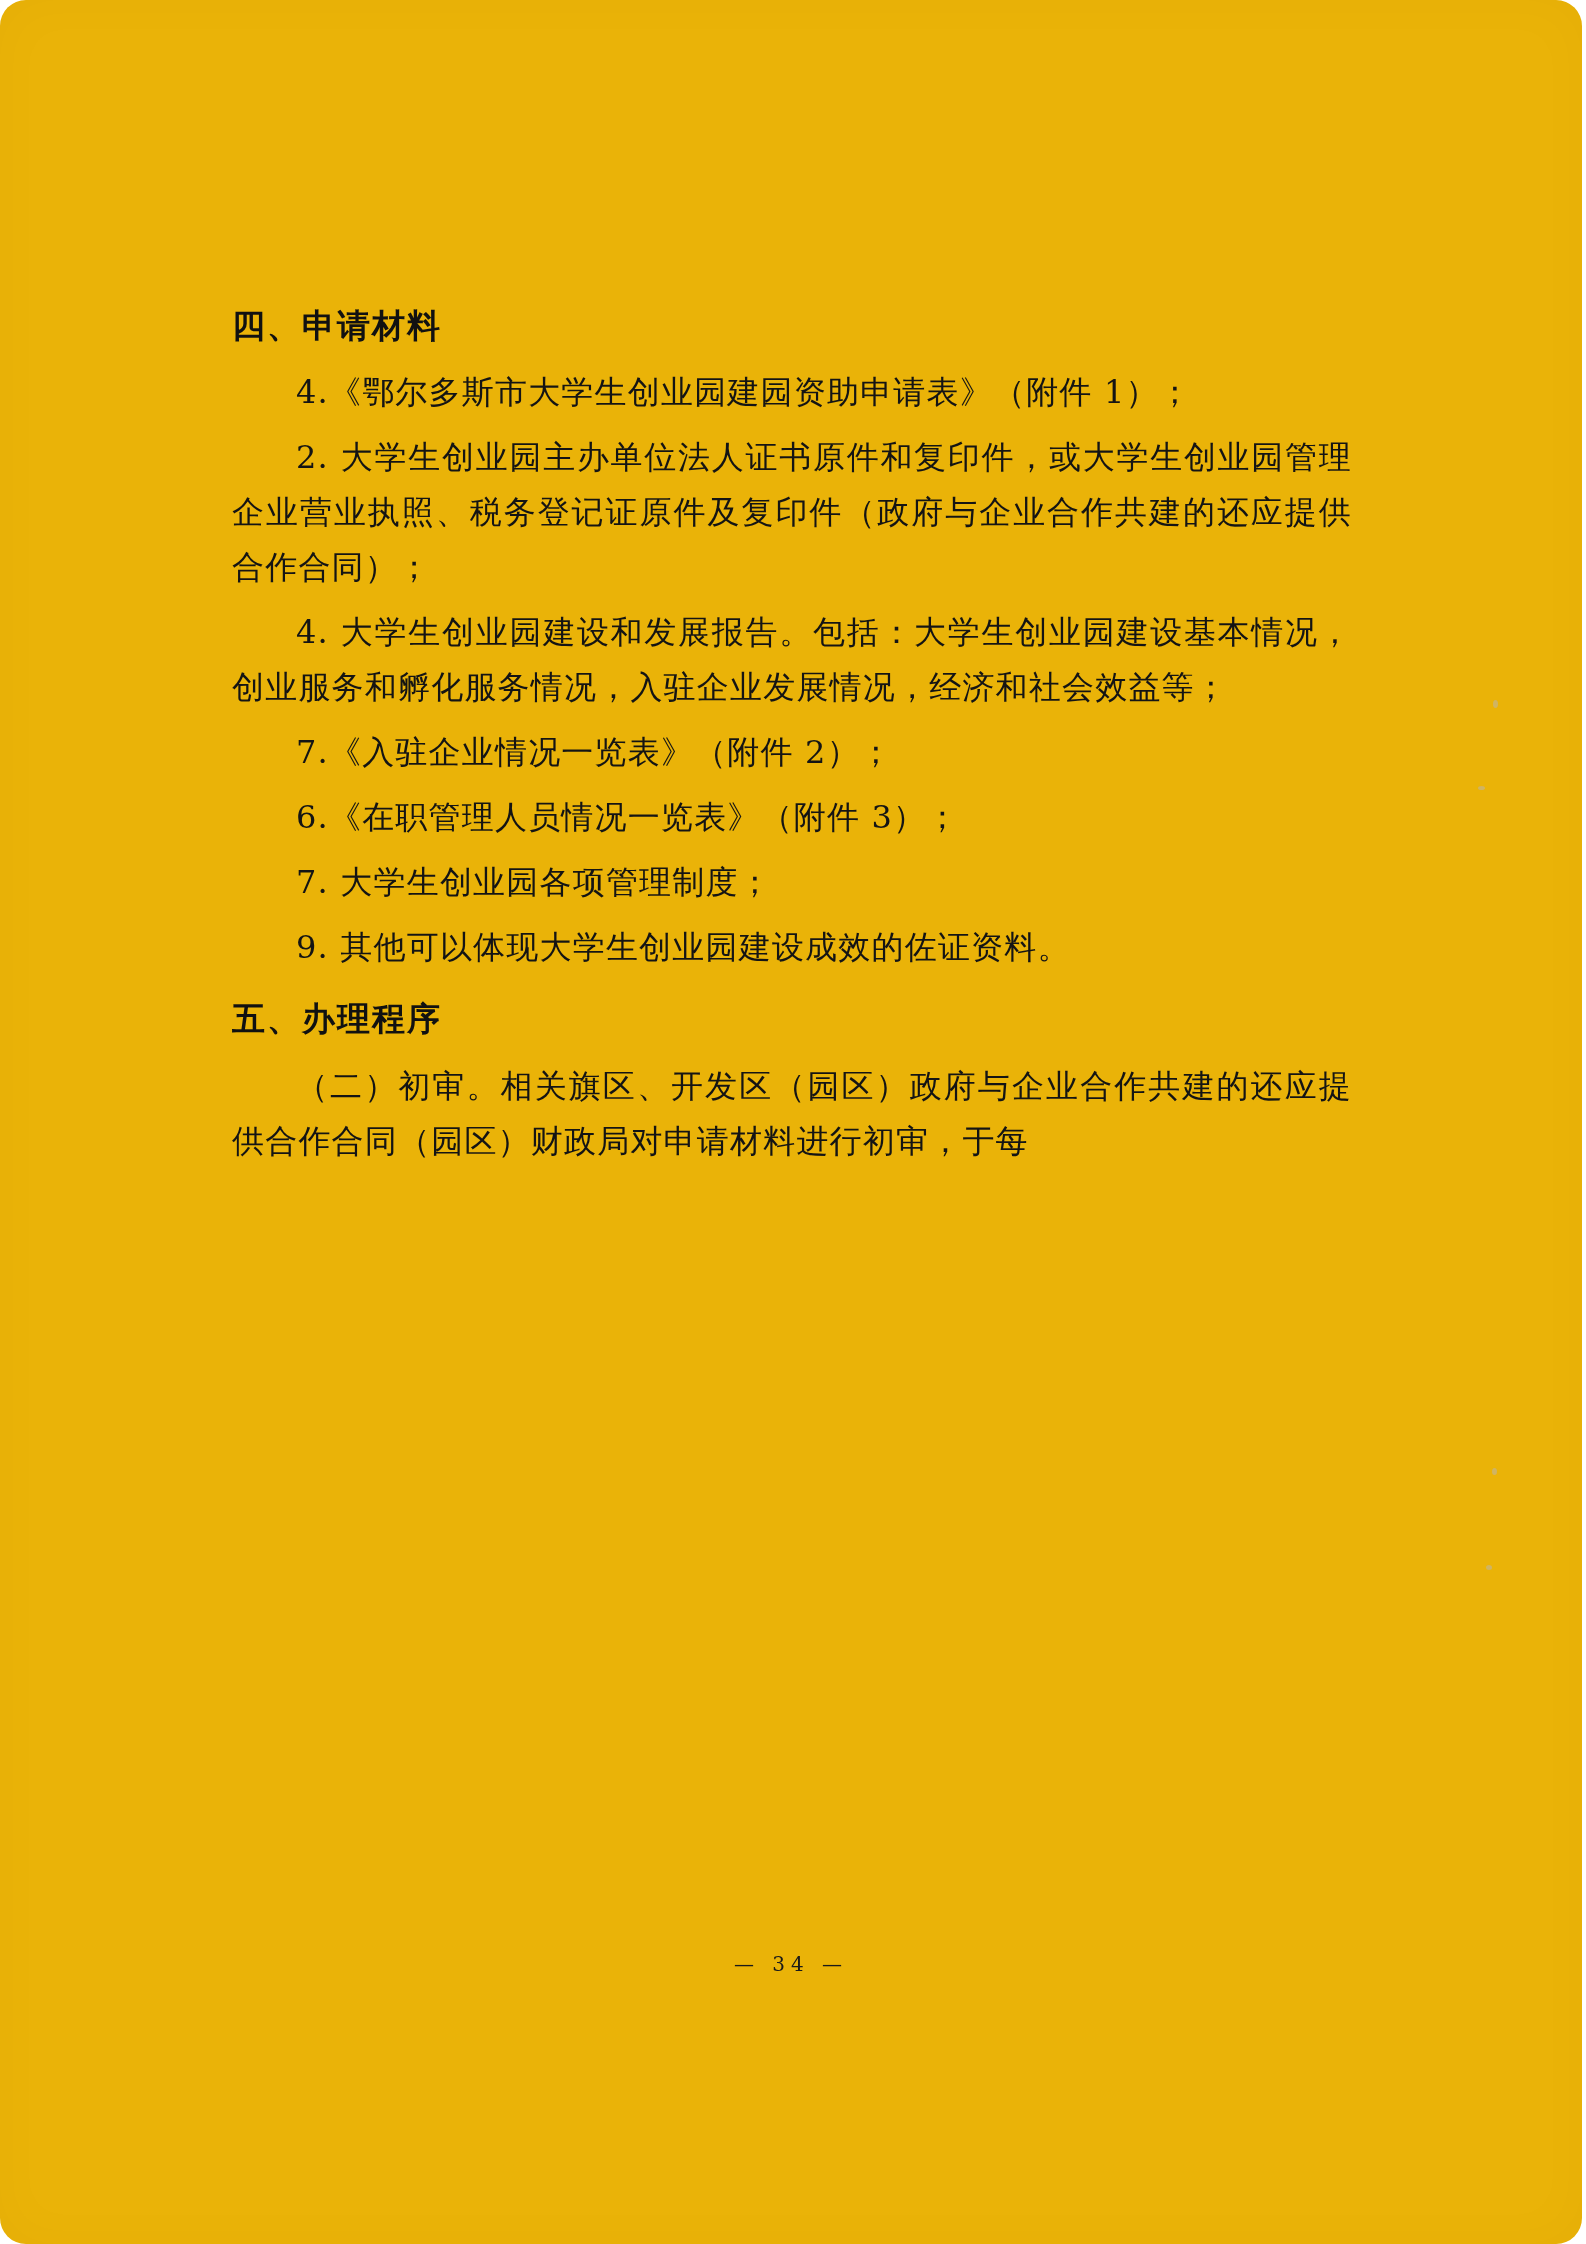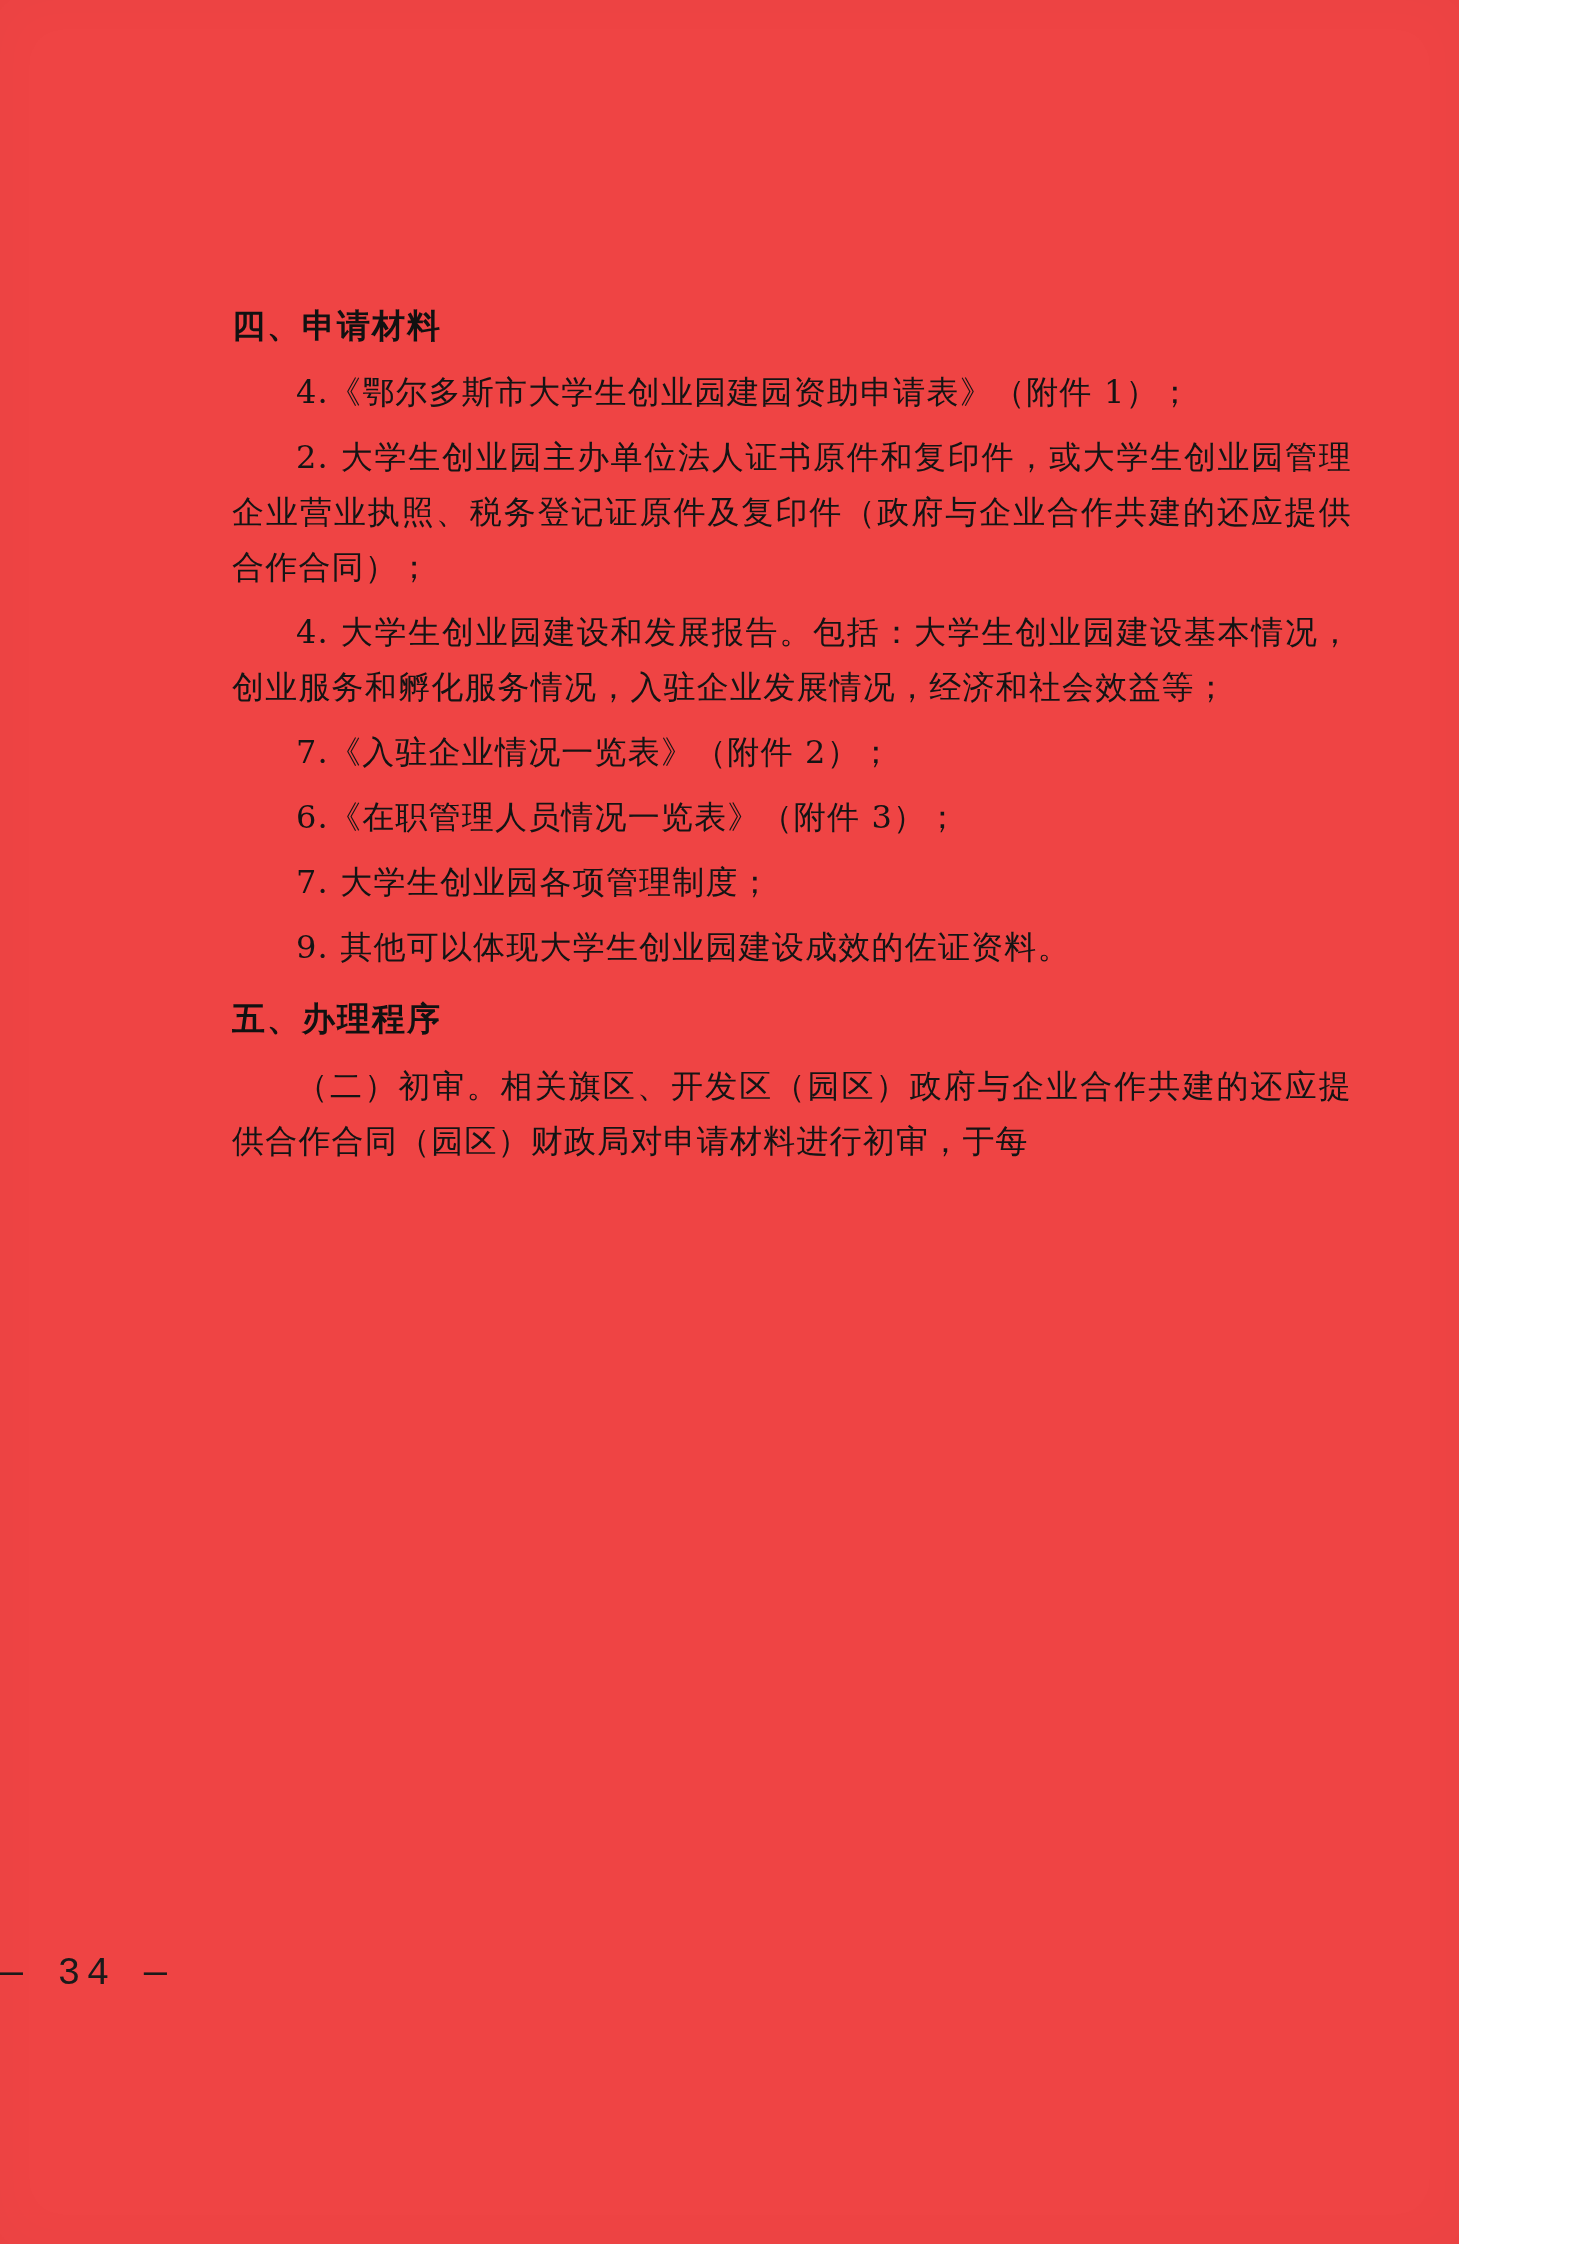--- a/index.html
+++ b/index.html
@@ -2,26 +2,27 @@
 <html><head>
 <meta charset="utf-8">
 <style>
   html, body {
     margin: 0;
     padding: 0;
     background: #ffffff;
   }
   .page {
     position: relative;
-    width: 1459px;
+    width: 1582px;
     height: 2244px;
-    background: #ef4444;
+    background: #eab308;
     font-family: "DejaVu Serif", "Liberation Serif", serif;
     color: #1a1a1a;
     overflow: hidden;
+    border-radius: 26px;
   }
   
   .page::before {
     content: "";
     position: absolute;
     inset: 0;
     box-shadow: inset 0 0 60px rgba(0,0,0,0.025);
     pointer-events: none;
   }
   .content {
@@ -49,25 +50,24 @@
     text-indent: 64px;
     letter-spacing: 1.2px;
     text-align: justify;
     color: #141414;
   }
   .footer {
     position: absolute;
     left: 0;
     right: 0;
     top: 1952px;
-    text-align: left;
-    font-size: 38px;
+    text-align: center;
+    font-size: 20px;
     letter-spacing: 6px;
     color: #1a1a1a;
-    font-family: Liberation Mono, monospace;
   }
   .speck {
     position: absolute;
     background: #b9b4ad;
     border-radius: 50%;
     opacity: .55;
   }
 </style>
 </head>
 <body>

